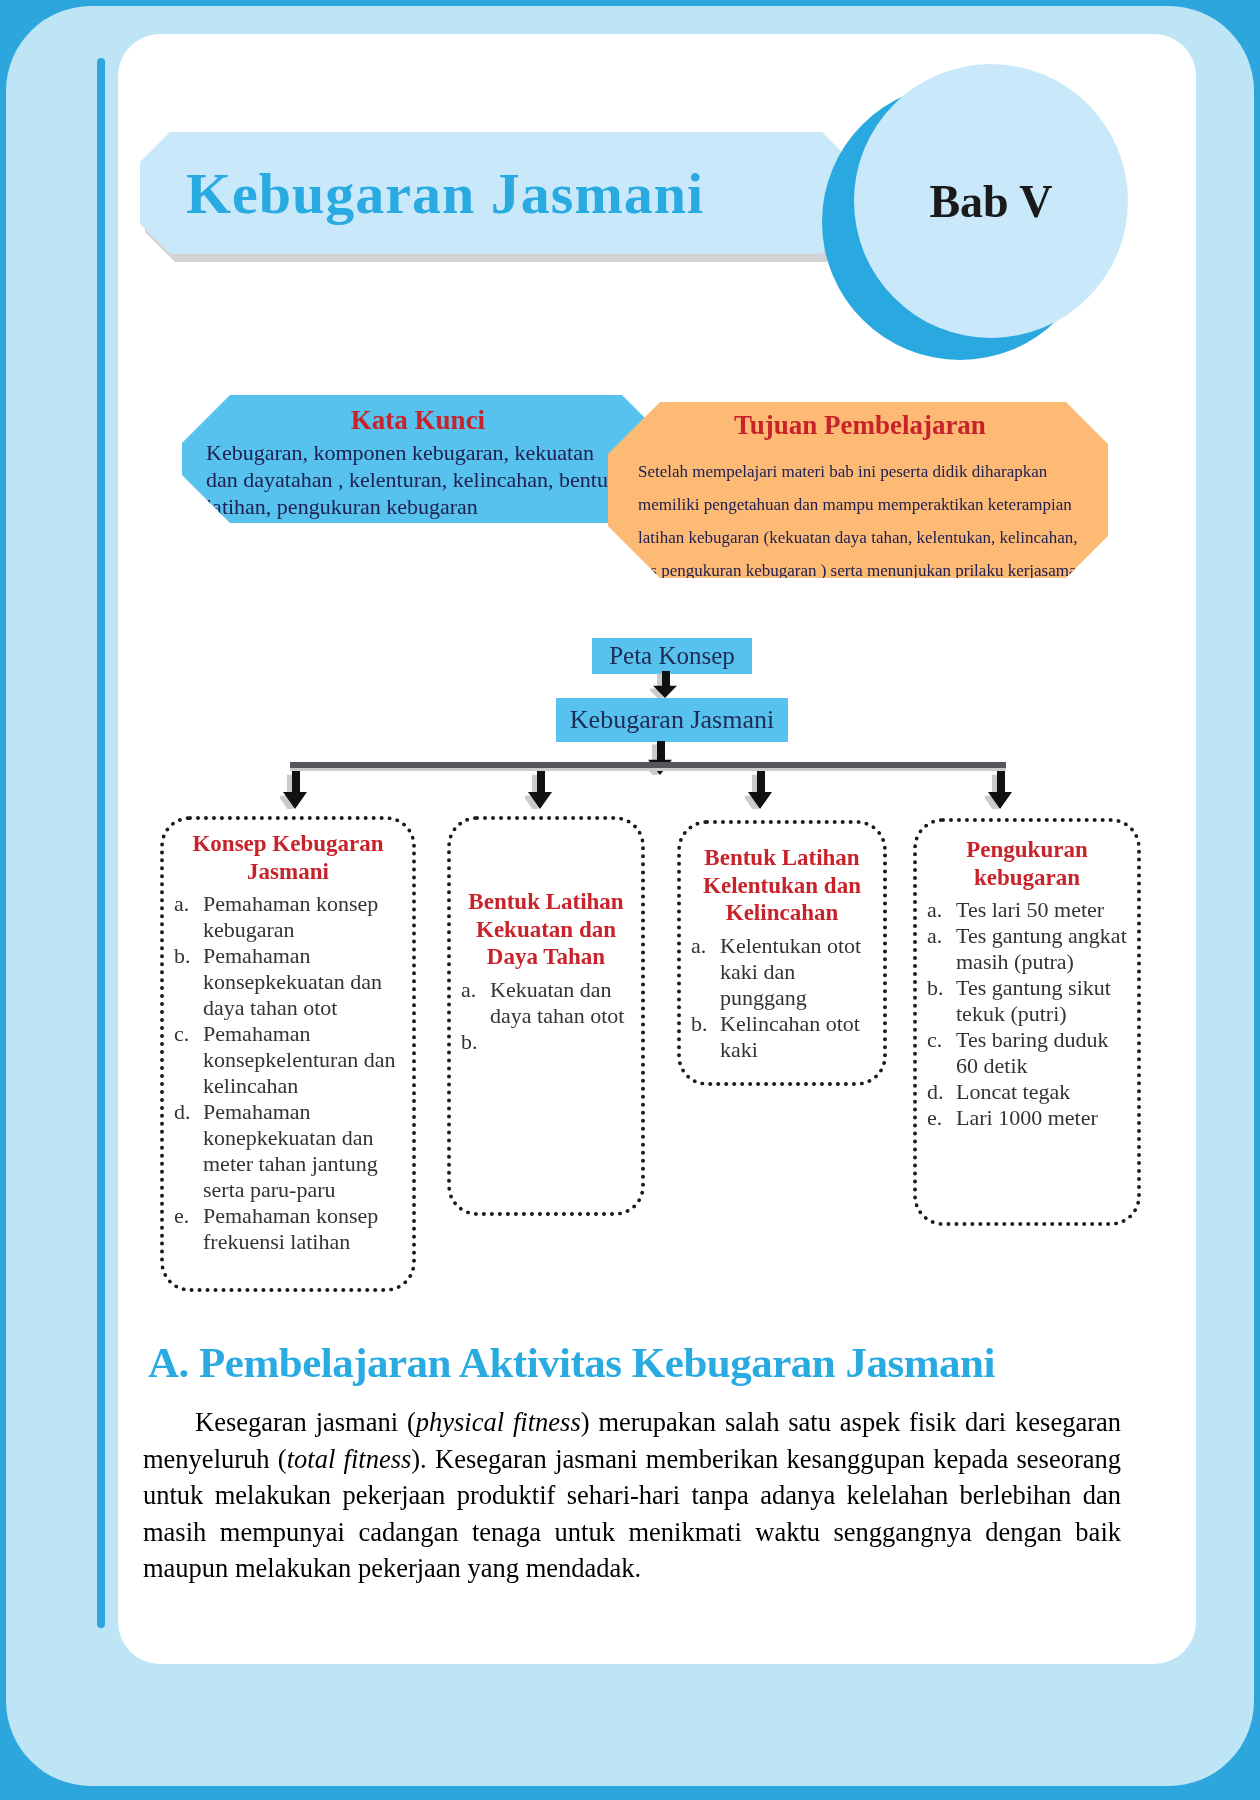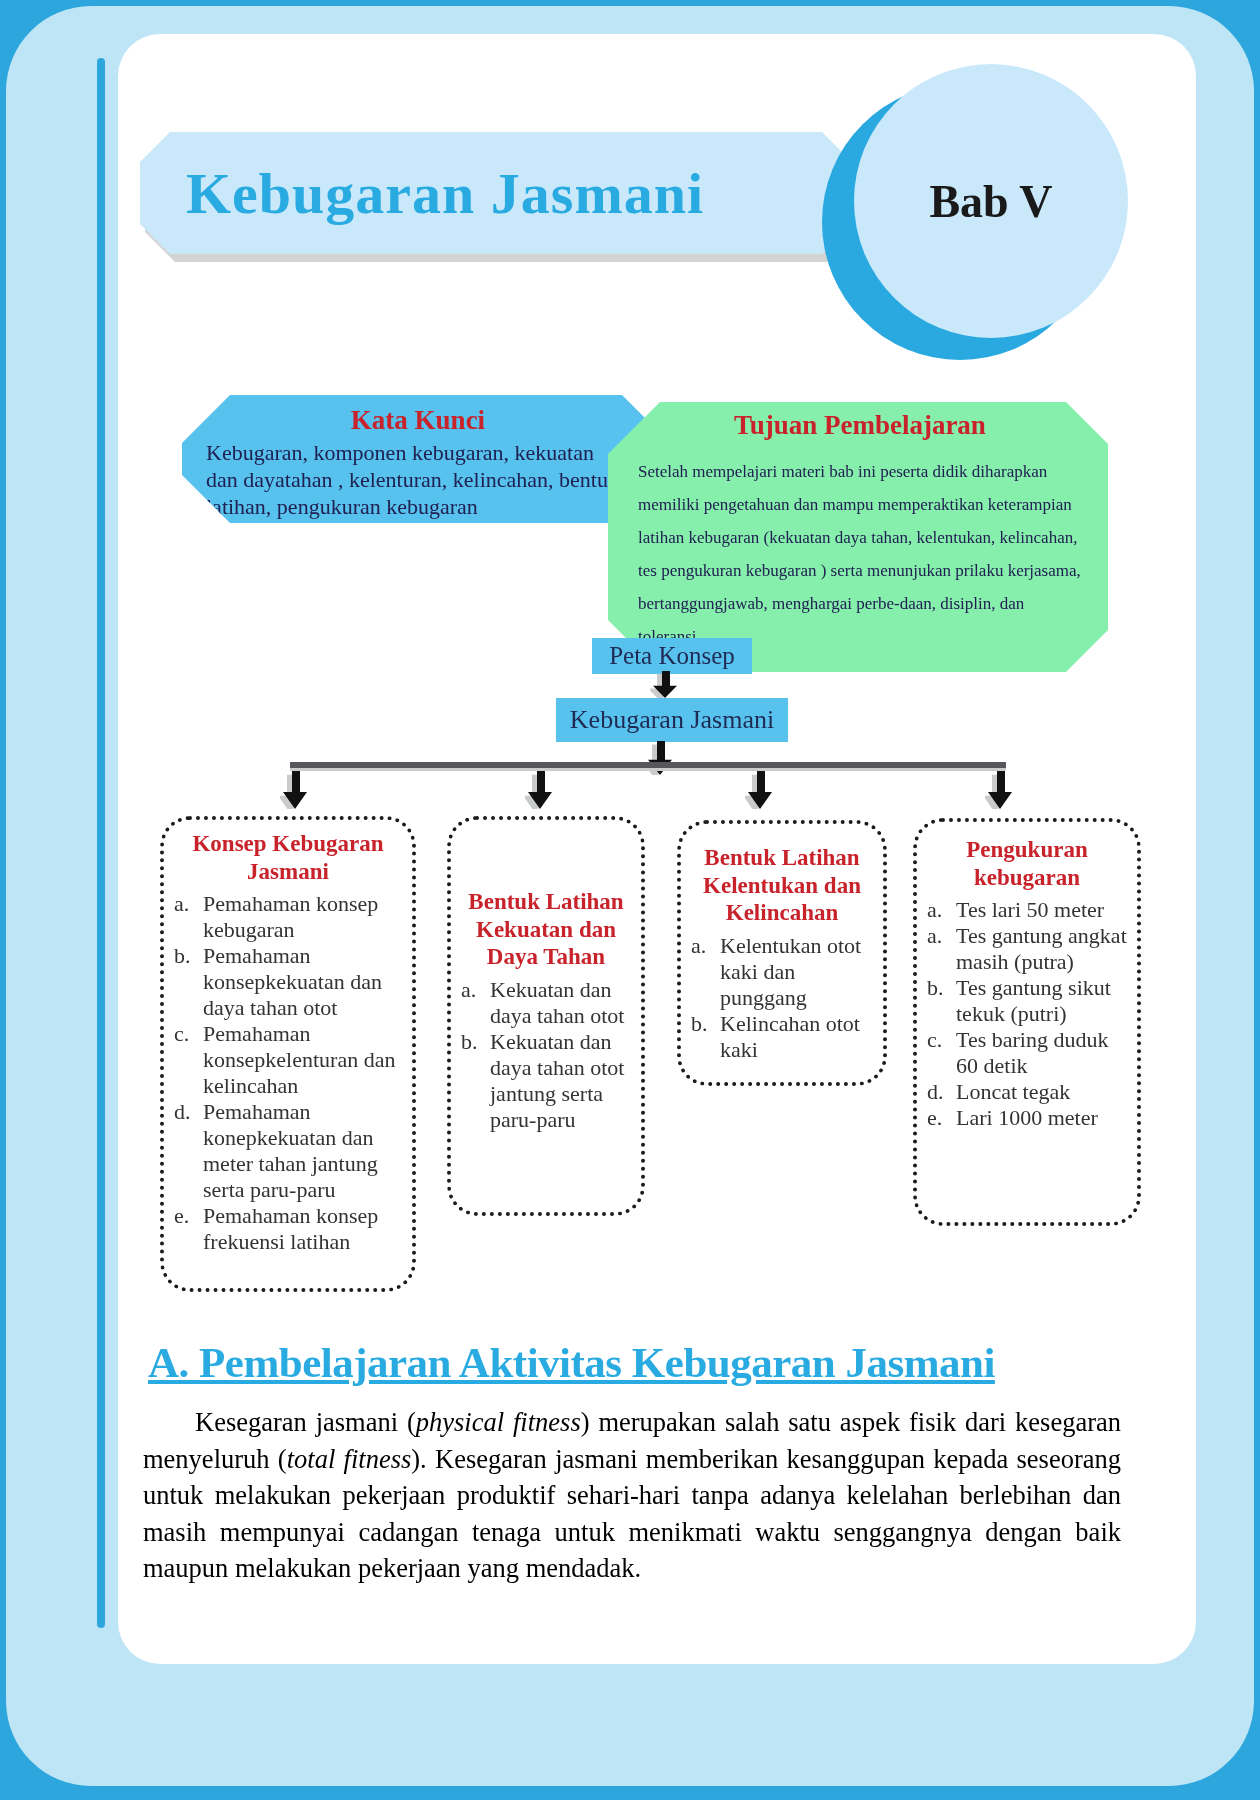--- a/index.html
+++ b/index.html
@@ -19,21 +19,21 @@
   
   .badge-back{position:absolute;left:822px;top:84px;width:276px;height:276px;border-radius:50%;background:#29A9E0;}
   .badge-front{position:absolute;left:854px;top:64px;width:274px;height:274px;border-radius:50%;background:#C9E9FB;
                display:flex;align-items:center;justify-content:center;}
   .badge-text{font-size:46px;font-weight:bold;color:#1A1A1A;text-align:center;}
 
   
   .kk-box{position:absolute;left:182px;top:395px;width:466px;height:128px;background:#57C2ED;box-sizing:border-box;
           clip-path:polygon(48px 0,calc(100% - 26px) 0,100% 26px,100% 100%,48px 100%,0 calc(100% - 48px),0 48px);
           padding:10px 18px 6px 24px;}
-  .tj-box{position:absolute;left:608px;top:402px;width:500px;height:270px;background:#86efac;box-sizing:border-box;
+  .tj-box{position:absolute;left:608px;top:402px;width:500px;height:176px;background:#fdba74;box-sizing:border-box;
           clip-path:polygon(52px 0,calc(100% - 42px) 0,100% 42px,100% calc(100% - 42px),calc(100% - 42px) 100%,52px 100%,0 calc(100% - 52px),0 52px);
           padding:8px 26px 6px 30px;}
   .box-heading{font-size:27px;font-weight:bold;color:#C8232B;text-align:center;line-height:1.15;}
   .kk-body{font-size:22px;color:#202052;line-height:27px;margin-top:3px;}
   .tj-body{font-size:17px;color:#202052;line-height:33px;margin-top:14px;}
 
   
   .peta{position:absolute;left:592px;top:638px;width:160px;height:36px;background:#57C2ED;
         display:flex;align-items:center;justify-content:center;font-size:25px;color:#1F2A55;}
   .root{position:absolute;left:556px;top:698px;width:232px;height:44px;background:#57C2ED;
@@ -53,21 +53,21 @@
   .b1{left:160px;top:816px;width:256px;height:476px;padding-top:10px;font-family:Liberation Serif, serif;}
   .b2{left:447px;top:816px;width:198px;height:400px;padding-top:68px;}
   .b3{left:677px;top:820px;width:210px;height:266px;padding-top:20px;}
   .b4{left:913px;top:818px;width:228px;height:408px;padding-top:14px;}
   .branch-title{font-size:23px;font-weight:bold;color:#C8232B;text-align:center;line-height:1.2;margin-bottom:6px;}
   .li-row{display:flex;font-size:22px;line-height:26px;color:#333333;}
   .li-m{width:29px;flex:none;}
   .li-t{flex:1;}
 
   
-  .section-heading{position:absolute;left:148px;top:1338px;width:1010px;font-size:43px;font-weight:bold;color:#29ABE2;letter-spacing:-0.5px;text-decoration:underline;}
+  .section-heading{position:absolute;left:148px;top:1338px;width:1010px;font-size:43px;font-weight:bold;color:#29ABE2;letter-spacing:-0.5px;}
   .para{position:absolute;left:143px;top:1404px;width:978px;font-size:26.5px;line-height:36.5px;
         text-align:justify;text-indent:52px;color:#000000;}
   .it{font-style:italic;}
 </style>
 </head>
 <body>
 
 <div class="page">
   <div class="bg-light"></div>
   <div class="card"></div>
@@ -167,21 +167,20 @@
 
   <div class="branch b2">
     <div class="branch-title">Bentuk Latihan Kekuatan dan Daya Tahan</div>
     <div>
         <div class="li-row">
           <span class="li-m">a.</span>
           <span class="li-t">Kekuatan dan daya tahan otot</span>
         </div>
         <div class="li-row">
           <span class="li-m">b.</span>
-          <span class="li-t">Kekuatan dan daya tahan otot jantung serta paru-paru</span>
         </div>
       </div>
   </div>
 
   <div class="branch b3">
     <div class="branch-title">Bentuk Latihan Kelentukan dan Kelincahan</div>
     <div>
         <div class="li-row">
           <span class="li-m">a.</span>
           <span class="li-t">Kelentukan otot kaki dan punggang</span>

